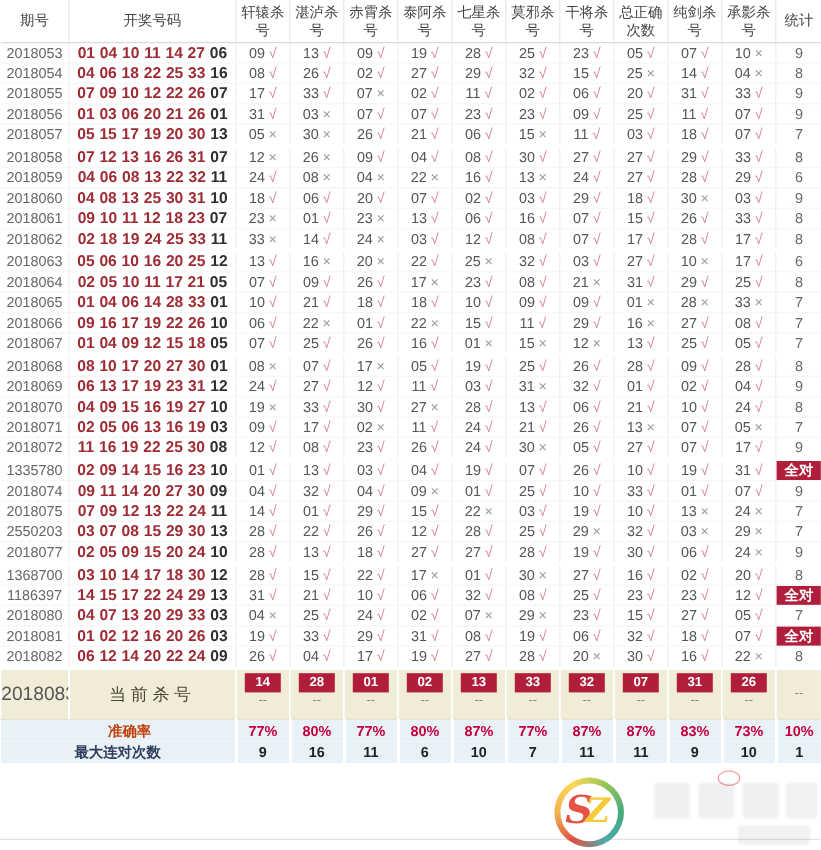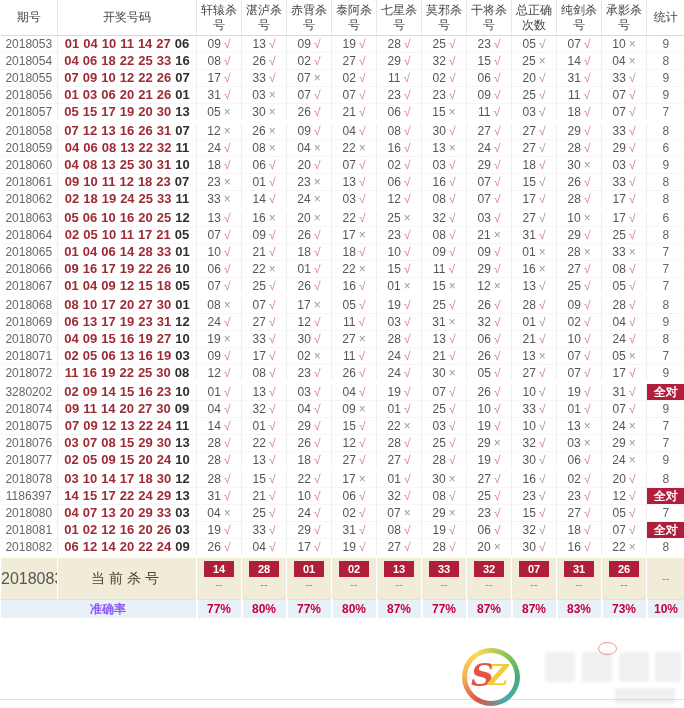--- a/index.html
+++ b/index.html
@@ -31,21 +31,21 @@
   .cur-badge{display:inline-block;min-width:24px;padding:0 3px;margin-top:3px;height:16px;line-height:16px;
      background:var(--badge-red);color:#fff;font-size:11px;font-weight:bold;}
   .cur-dash{display:block;color:#8a8a7a;font-size:11px;line-height:14px;text-align:center;}
   .cur-stat{color:#8a8a7a;font-size:11px;line-height:41px !important;}
   
   tr.summary td{height:18px;line-height:18px;font-weight:bold;color:#222;
      border-left:2px solid #ffffff;border-bottom:none;}
   tr.summary td.sum-label{color:#2e3e5c;font-size:12px;border-left:none;}
   tr.summary.alt td{background:var(--sum-alt);}
   tr.summary.accent td{color:var(--acc-red);}
-  tr.summary.accent td.sum-label{color:#8b5cf6;padding-left:20px;}
+  tr.summary.accent td.sum-label{color:#c2410c;padding-left:20px;}
   .footer-line{position:absolute;left:0;right:0;top:699px;border-top:1px solid #e2e2e2;}
   
   .watermark{position:absolute;left:462px;top:648px;width:58px;height:58px;border-radius:50%;
      background:conic-gradient(from 210deg,#d93a2b,#f2a93b,#ffd23f,#86bf3f,#2f9e68,#35a0a0,#d93a2b);
      opacity:.88;z-index:5;pointer-events:none;}
   .watermark::after{content:"";position:absolute;left:5px;top:5px;right:5px;bottom:5px;
      border-radius:50%;background:#fff;}
   .wm-s{position:absolute;left:9px;top:8px;font-size:32px;font-weight:bold;font-style:italic;
      color:#e23c2e;z-index:6;font-family:"DejaVu Serif",serif;}
   .wm-z{position:absolute;left:26px;top:11px;font-size:28px;font-weight:bold;font-style:italic;
@@ -386,21 +386,21 @@
           <td><span class="kill-num">26</span><span class="mark hit">√</span></td>
           <td><span class="kill-num">24</span><span class="mark hit">√</span></td>
           <td><span class="kill-num">30</span><span class="mark miss">×</span></td>
           <td><span class="kill-num">05</span><span class="mark hit">√</span></td>
           <td><span class="kill-num">27</span><span class="mark hit">√</span></td>
           <td><span class="kill-num">07</span><span class="mark hit">√</span></td>
           <td><span class="kill-num">17</span><span class="mark hit">√</span></td>
           <td class="stat-cell">9</td>
         </tr>
         <tr>
-          <td class="period">3280202</td>
+          <td class="period">1335780</td>
           <td><span class="win-red">02</span><span class="win-red">09</span><span class="win-red">14</span><span class="win-red">15</span><span class="win-red">16</span><span class="win-red">23</span><span class="win-blue">10</span></td>
           <td><span class="kill-num">01</span><span class="mark hit">√</span></td>
           <td><span class="kill-num">13</span><span class="mark hit">√</span></td>
           <td><span class="kill-num">03</span><span class="mark hit">√</span></td>
           <td><span class="kill-num">04</span><span class="mark hit">√</span></td>
           <td><span class="kill-num">19</span><span class="mark hit">√</span></td>
           <td><span class="kill-num">07</span><span class="mark hit">√</span></td>
           <td><span class="kill-num">26</span><span class="mark hit">√</span></td>
           <td><span class="kill-num">10</span><span class="mark hit">√</span></td>
           <td><span class="kill-num">19</span><span class="mark hit">√</span></td>
@@ -431,21 +431,21 @@
           <td><span class="kill-num">15</span><span class="mark hit">√</span></td>
           <td><span class="kill-num">22</span><span class="mark miss">×</span></td>
           <td><span class="kill-num">03</span><span class="mark hit">√</span></td>
           <td><span class="kill-num">19</span><span class="mark hit">√</span></td>
           <td><span class="kill-num">10</span><span class="mark hit">√</span></td>
           <td><span class="kill-num">13</span><span class="mark miss">×</span></td>
           <td><span class="kill-num">24</span><span class="mark miss">×</span></td>
           <td class="stat-cell">7</td>
         </tr>
         <tr>
-          <td class="period">2018076</td>
+          <td class="period">2550203</td>
           <td><span class="win-red">03</span><span class="win-red">07</span><span class="win-red">08</span><span class="win-red">15</span><span class="win-red">29</span><span class="win-red">30</span><span class="win-blue">13</span></td>
           <td><span class="kill-num">28</span><span class="mark hit">√</span></td>
           <td><span class="kill-num">22</span><span class="mark hit">√</span></td>
           <td><span class="kill-num">26</span><span class="mark hit">√</span></td>
           <td><span class="kill-num">12</span><span class="mark hit">√</span></td>
           <td><span class="kill-num">28</span><span class="mark hit">√</span></td>
           <td><span class="kill-num">25</span><span class="mark hit">√</span></td>
           <td><span class="kill-num">29</span><span class="mark miss">×</span></td>
           <td><span class="kill-num">32</span><span class="mark hit">√</span></td>
           <td><span class="kill-num">03</span><span class="mark miss">×</span></td>
@@ -461,21 +461,21 @@
           <td><span class="kill-num">27</span><span class="mark hit">√</span></td>
           <td><span class="kill-num">27</span><span class="mark hit">√</span></td>
           <td><span class="kill-num">28</span><span class="mark hit">√</span></td>
           <td><span class="kill-num">19</span><span class="mark hit">√</span></td>
           <td><span class="kill-num">30</span><span class="mark hit">√</span></td>
           <td><span class="kill-num">06</span><span class="mark hit">√</span></td>
           <td><span class="kill-num">24</span><span class="mark miss">×</span></td>
           <td class="stat-cell">9</td>
         </tr>
         <tr>
-          <td class="period">2018078</td>
+          <td class="period">1368700</td>
           <td><span class="win-red">03</span><span class="win-red">10</span><span class="win-red">14</span><span class="win-red">17</span><span class="win-red">18</span><span class="win-red">30</span><span class="win-blue">12</span></td>
           <td><span class="kill-num">28</span><span class="mark hit">√</span></td>
           <td><span class="kill-num">15</span><span class="mark hit">√</span></td>
           <td><span class="kill-num">22</span><span class="mark hit">√</span></td>
           <td><span class="kill-num">17</span><span class="mark miss">×</span></td>
           <td><span class="kill-num">01</span><span class="mark hit">√</span></td>
           <td><span class="kill-num">30</span><span class="mark miss">×</span></td>
           <td><span class="kill-num">27</span><span class="mark hit">√</span></td>
           <td><span class="kill-num">16</span><span class="mark hit">√</span></td>
           <td><span class="kill-num">02</span><span class="mark hit">√</span></td>
@@ -567,20 +567,34 @@
           <td>80%</td>
           <td>77%</td>
           <td>80%</td>
           <td>87%</td>
           <td>77%</td>
           <td>87%</td>
           <td>87%</td>
           <td>83%</td>
           <td>73%</td>
           <td>10%</td>
+        </tr>
+        <tr class="summary alt">
+          <td class="sum-label" colspan="2">最大连对次数</td>
+          <td>9</td>
+          <td>16</td>
+          <td>11</td>
+          <td>6</td>
+          <td>10</td>
+          <td>7</td>
+          <td>11</td>
+          <td>11</td>
+          <td>9</td>
+          <td>10</td>
+          <td>1</td>
         </tr>
       </tbody>
   </table>
 
   <div class="footer-line"></div>
 
   <div class="watermark">
     <span class="wm-s">S</span>
     <span class="wm-z">Z</span>
   </div>

